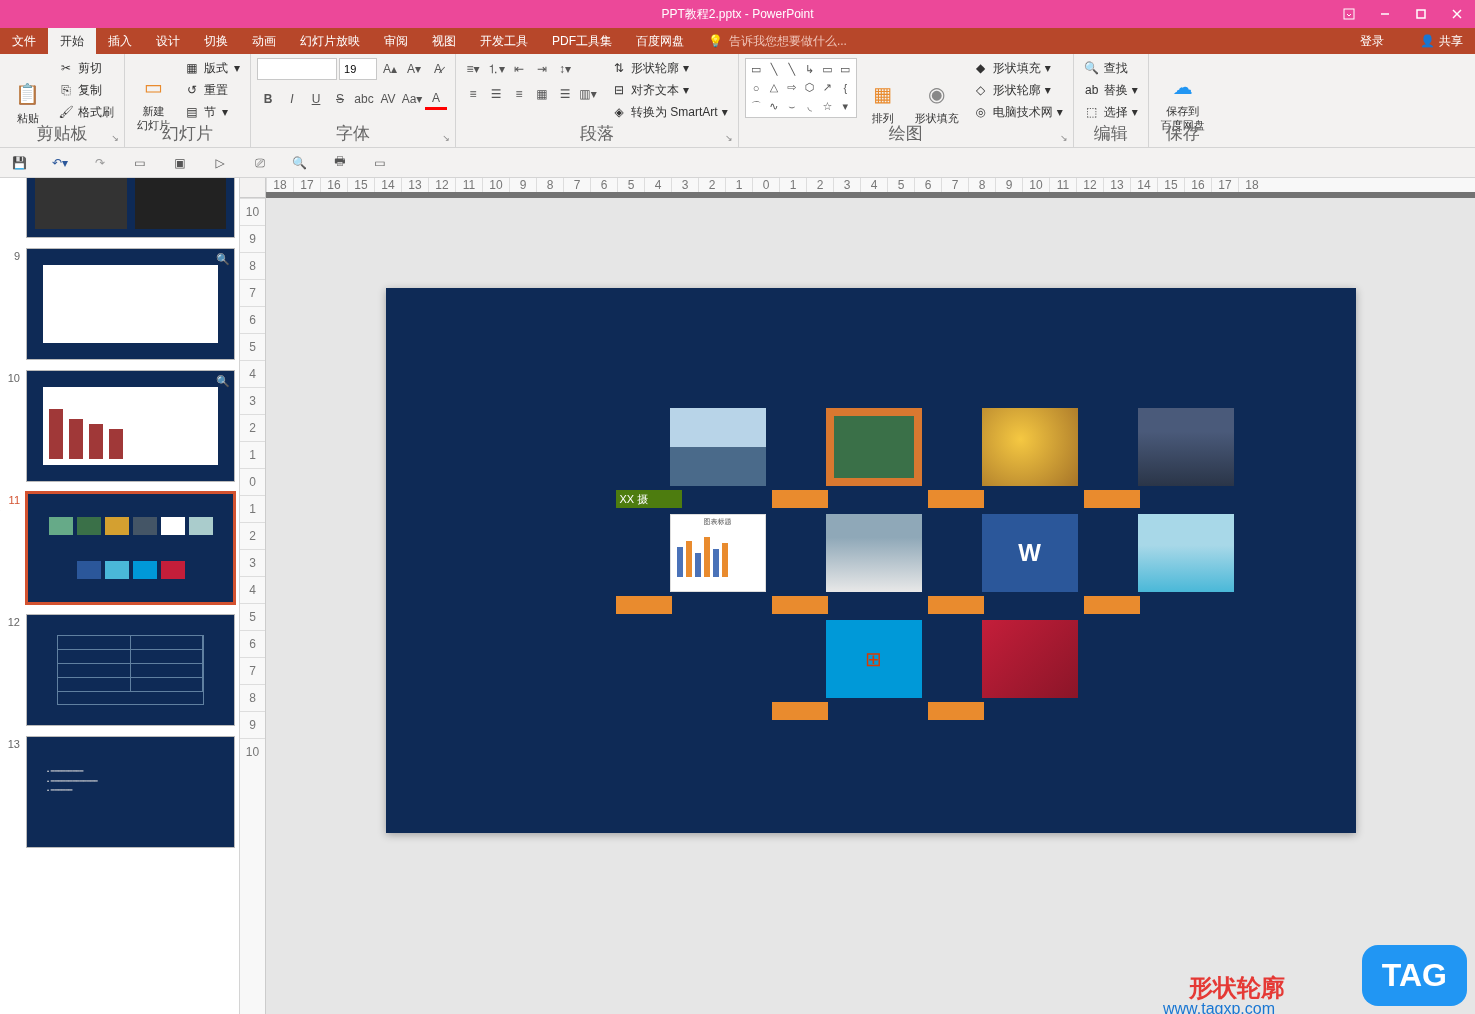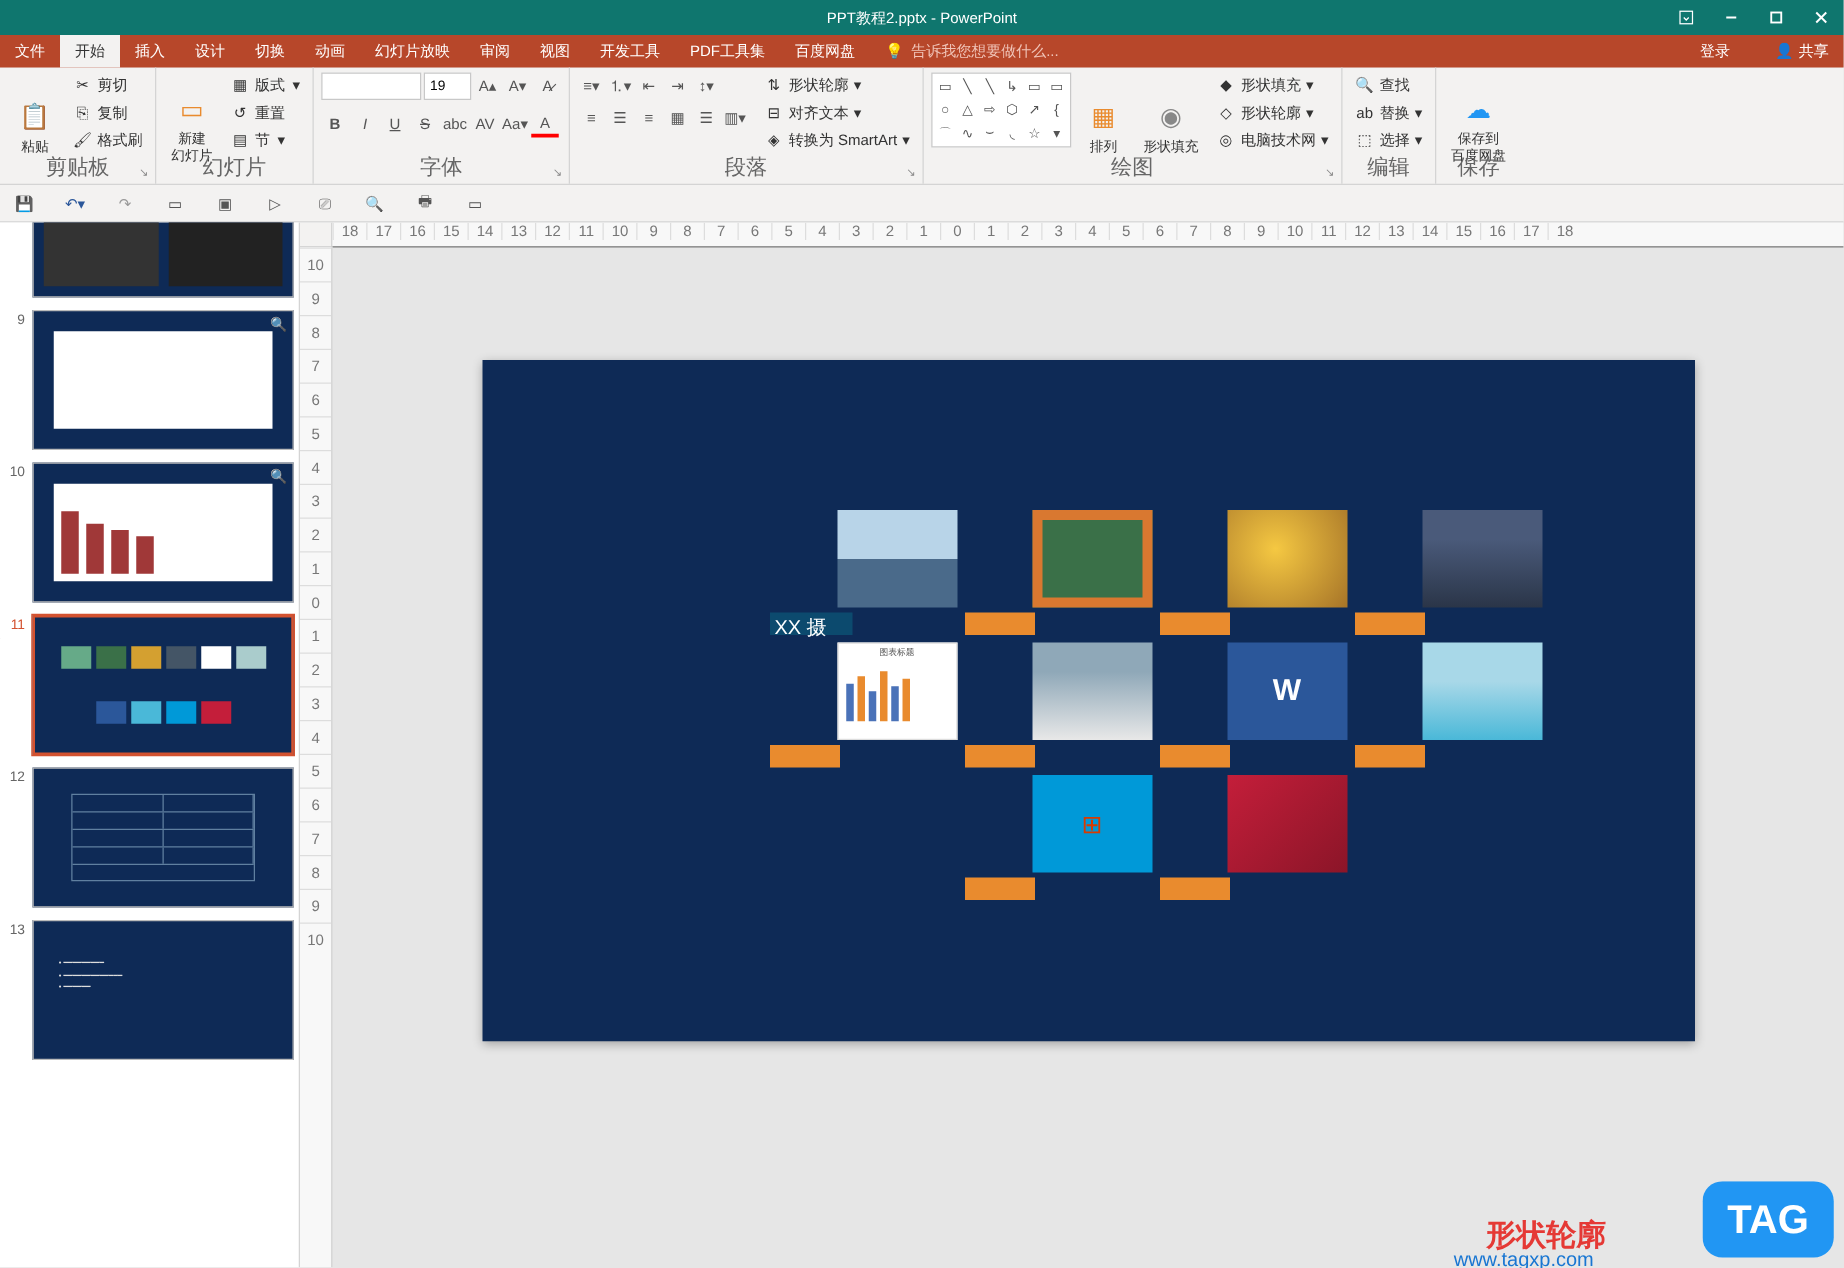--- a/index.html
+++ b/index.html
@@ -1,17 +1,17 @@
 <!DOCTYPE html>
 <html><head>
 <meta charset="utf-8">
 <style>
 *{box-sizing:border-box;margin:0;padding:0;font-family:"Microsoft YaHei",sans-serif;font-size:12px}
 body{background:#e6e6e6;overflow:hidden}
-.titlebar{height:28px;background:#0f766e;display:flex;align-items:center;color:#fff;position:relative}
+.titlebar{height:28px;background:#ec4899;display:flex;align-items:center;color:#fff;position:relative}
 .titlebar .title{position:absolute;left:50%;transform:translateX(-50%);font-size:12px}
 .win-controls{position:absolute;right:0;display:flex;gap:0}
 .win-btn{width:36px;height:28px;display:flex;align-items:center;justify-content:center;color:#fff}
 .win-btn svg{width:12px;height:12px}
 .menubar{height:26px;background:#b7472a;display:flex;align-items:stretch;color:#fff;position:relative}
 .menu-item{padding:0 12px;display:flex;align-items:center;font-size:12px;cursor:pointer}
 .menu-item.active{background:#f3f2f1;color:#333}
 .menu-right{position:absolute;right:4px;display:flex;align-items:center;gap:20px;height:100%}
 .login-btn{color:#fff;padding:0 8px}
 .share-btn{color:#fff;padding:0 8px;display:flex;align-items:center;gap:4px}
@@ -37,21 +37,21 @@
 .qat-btn{width:24px;height:24px;display:flex;align-items:center;justify-content:center;cursor:pointer;color:#555}
 .workspace{display:flex;height:calc(100vh - 178px);background:#e6e6e6}
 .slide-panel{width:240px;background:#fff;border-right:1px solid #d4d4d4;overflow-y:auto;padding:8px 4px}
 .thumb-wrap{display:flex;margin-bottom:10px}
 .thumb-num{width:22px;text-align:right;padding-right:6px;font-size:11px;color:#666;padding-top:2px}
 .thumb{flex:1;height:112px;background:#0e2a56;border:1px solid #bbb;position:relative;cursor:pointer}
 .thumb.selected{border:2px solid #d35230;outline:1px solid #d35230}
 .thumb-zoom{position:absolute;top:4px;right:4px;color:#888;font-size:11px}
 .edit-area{flex:1;position:relative;overflow:hidden;background:#e6e6e6}
 .rulers-corner{position:absolute;top:0;left:0;width:26px;height:20px;background:#f3f2f1;border-right:1px solid #ccc;border-bottom:1px solid #ccc}
-.ruler-h{position:absolute;top:0;left:26px;right:0;height:20px;background:#f8f8f8;border-bottom:1px solid #737373;display:flex;align-items:flex-start;font-size:9px;color:#777;overflow:hidden}
+.ruler-h{position:absolute;top:0;left:26px;right:0;height:20px;background:#f8f8f8;border-bottom:6px solid #737373;display:flex;align-items:center;font-size:9px;color:#777;overflow:hidden}
 .ruler-h span{flex:0 0 27px;text-align:center;border-left:1px solid #ddd}
 .ruler-v{position:absolute;top:20px;left:0;width:26px;bottom:0;background:#f8f8f8;border-right:1px solid #ccc;display:flex;flex-direction:column;font-size:9px;color:#777;overflow:hidden}
 .ruler-v span{flex:0 0 27px;display:flex;align-items:center;justify-content:center;border-top:1px solid #ddd;writing-mode:horizontal-tb}
 .canvas-wrap{position:absolute;top:20px;left:26px;right:0;bottom:0;overflow:auto;display:flex;align-items:flex-start;justify-content:center;padding:90px 20px}
 .slide-canvas{width:970px;height:545px;background:#0e2a56;box-shadow:0 2px 8px rgba(0,0,0,0.3);position:relative}
 .img-grid{position:absolute;top:120px;left:230px;display:grid;grid-template-columns:repeat(4,150px);grid-template-rows:repeat(3,100px);gap:6px}
 .img-cell{position:relative}
 .img-box{width:96px;height:78px;background:#888;position:absolute;right:0;top:0}
 .cap-box{position:absolute;left:0;bottom:0;width:56px;height:18px;background:#e98b2e}
 .cap-box.wide{width:66px}
@@ -504,21 +504,21 @@
         <span>8</span>
         <span>9</span>
         <span>10</span>
       </div>
     <div class="canvas-wrap">
       <div class="slide-canvas">
         <div class="img-grid">
 
           <div class="img-cell">
               <div class="img-box img-mountain"></div>
-              <div class="cap-box wide" style="background:#0c4a6e;color:#fff;font-size:16px;padding:2px 4px">XX 摄</div>
+              <div class="cap-box wide" style="background:#4d7c0f;color:#fff;font-size:11px;padding:2px 4px">XX 摄</div>
             </div>
           <div class="img-cell">
               <div class="img-box img-leaf-frame"></div>
               <div class="cap-box"></div>
             </div>
           <div class="img-cell">
               <div class="img-box img-leaf"></div>
               <div class="cap-box"></div>
             </div>
           <div class="img-cell">

